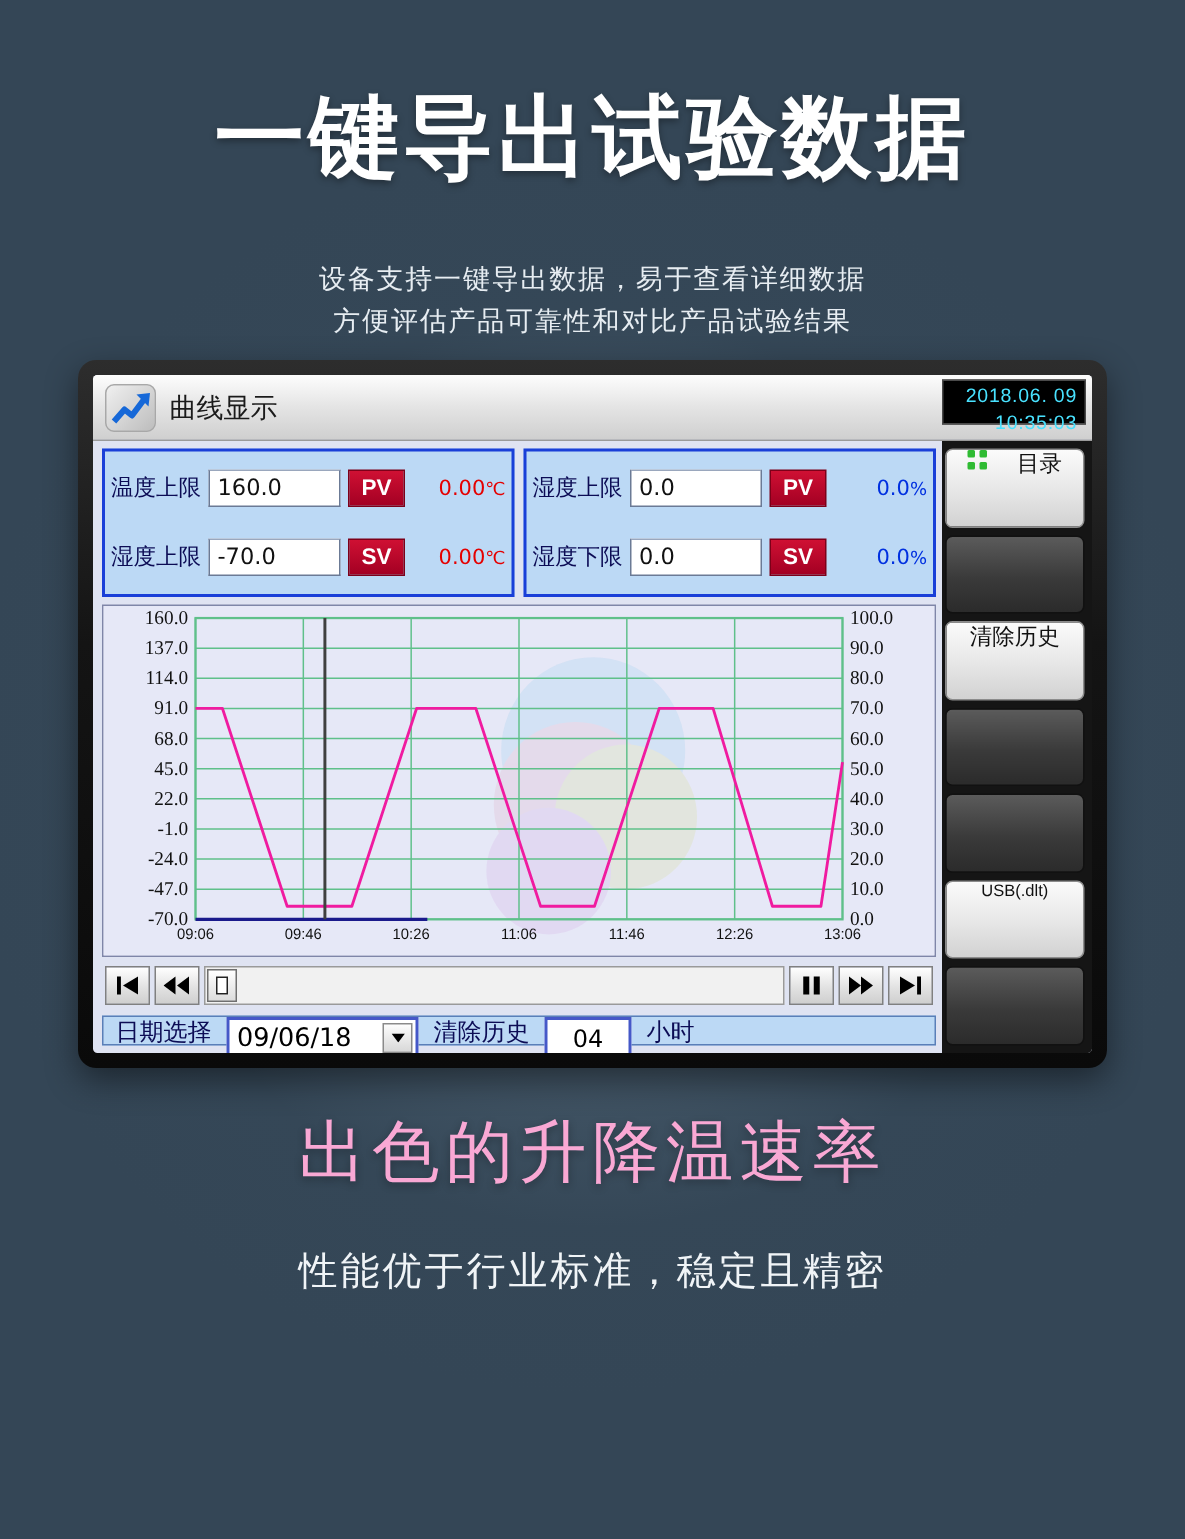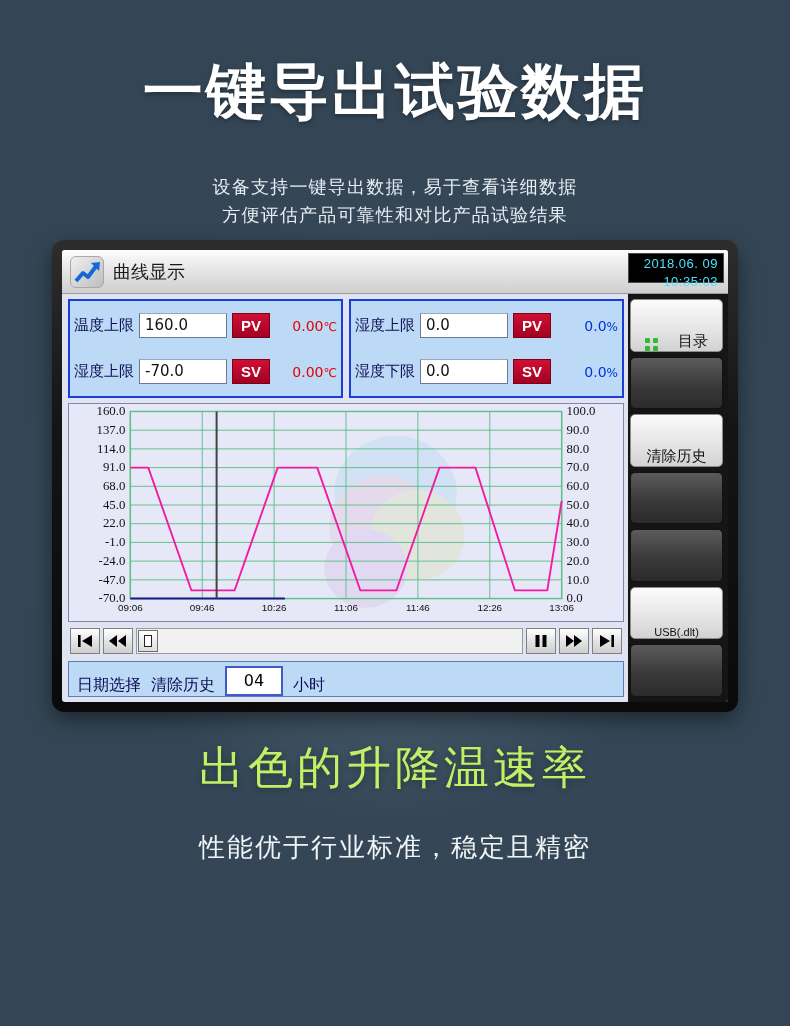--- a/index.html
+++ b/index.html
@@ -196,25 +196,25 @@
   }
   #scroll-thumb span {
     width: 8px; height: 12px;
     border: 1px solid #222;
     background: #fff;
   }
 
   
   #datebar {
     flex: 0 0 auto;
-    height: 36px;
+    height: 20px;
     margin-top: 5px;
     background: #bcd9f5;
     border: 1px solid #5a7fb8;
-    display: flex; align-items: flex-end;
+    display: flex; align-items: flex-start;
     padding: 0 8px; gap: 10px;
   }
   .db-label {
     font-family: "DejaVu Sans", sans-serif;
     font-size: 16px; color: #0c0c55;
     white-space: nowrap;
   }
   #date-select {
     width: 128px; height: 28px;
     background: #fff;
@@ -247,21 +247,21 @@
   #sidebar {
     flex: 0 0 auto;
     width: 100px;
     padding: 5px 5px 5px 2px;
     display: flex; flex-direction: column; gap: 5px;
     background: #151515;
   }
   .sbtn {
     flex: 1 1 0; min-height: 0;
     border-radius: 5px;
-    display: flex; align-items: flex-end; justify-content: center;
+    display: flex; align-items: flex-start; justify-content: center;
     gap: 20px;
     font-family: "DejaVu Sans", sans-serif;
     font-size: 15px;
   }
   .sbtn.active {
     background: linear-gradient(#fbfbfb,#e6e6e6 55%,#d2d2d2);
     border: 1px solid #8c8c8c;
     color: #111;
   }
   .sbtn.blank {
@@ -277,21 +277,21 @@
     gap: 3px;
     flex: 0 0 auto;
   }
   #dots-icon i { background: #2fbb33; border-radius: 1px; display: block; }
 
   
   #footer { position: absolute; top: 738px; left: 0; width: 790px; text-align: center; }
   #footer-title {
     font-family: "DejaVu Sans", sans-serif;
     font-size: 45px;
-    color: #bef264;
+    color: #f9a8d4;
     letter-spacing: 4px;
     text-shadow: 0 2px 6px rgba(0,0,0,0.3);
   }
   #footer-sub {
     margin-top: 32px;
     font-family: Liberation Serif, serif;
     font-size: 26px;
     color: #f0f4f7;
     letter-spacing: 2px;
   }
@@ -470,20 +470,28 @@
           <div class="tbtn">
             <svg width="16" height="14" viewBox="0 0 16 14">
                 <polygon points="1,1 1,13 11,7" fill="#000"></polygon>
                 <rect x="12.4" y="1" width="2.6" height="12" fill="#000"></rect>
               </svg>
           </div>
         </div>
 
         <div id="datebar">
           <span class="db-label">日期选择</span>
+          <div id="date-select">
+            <span id="date-select-value">09/06/18</span>
+            <div id="date-caret">
+              <svg width="9" height="6" viewBox="0 0 9 6">
+                  <polygon points="0,0 9,0 4.5,6" fill="#000"></polygon>
+                </svg>
+            </div>
+          </div>
           <span class="db-label">清除历史</span>
           <div id="hours-box">04</div>
           <span class="db-label">小时</span>
         </div>
 
       </div>
 
       <div id="sidebar">
         <div class="sbtn active">
           <span id="dots-icon">

